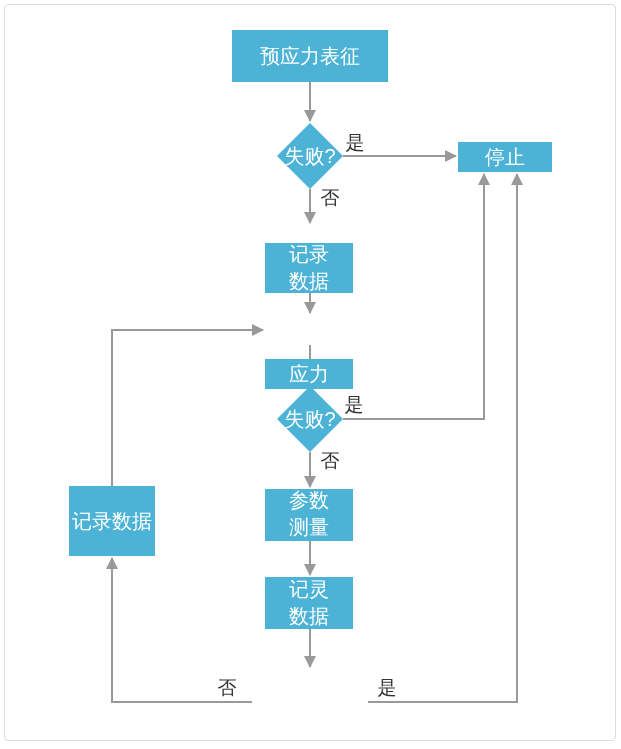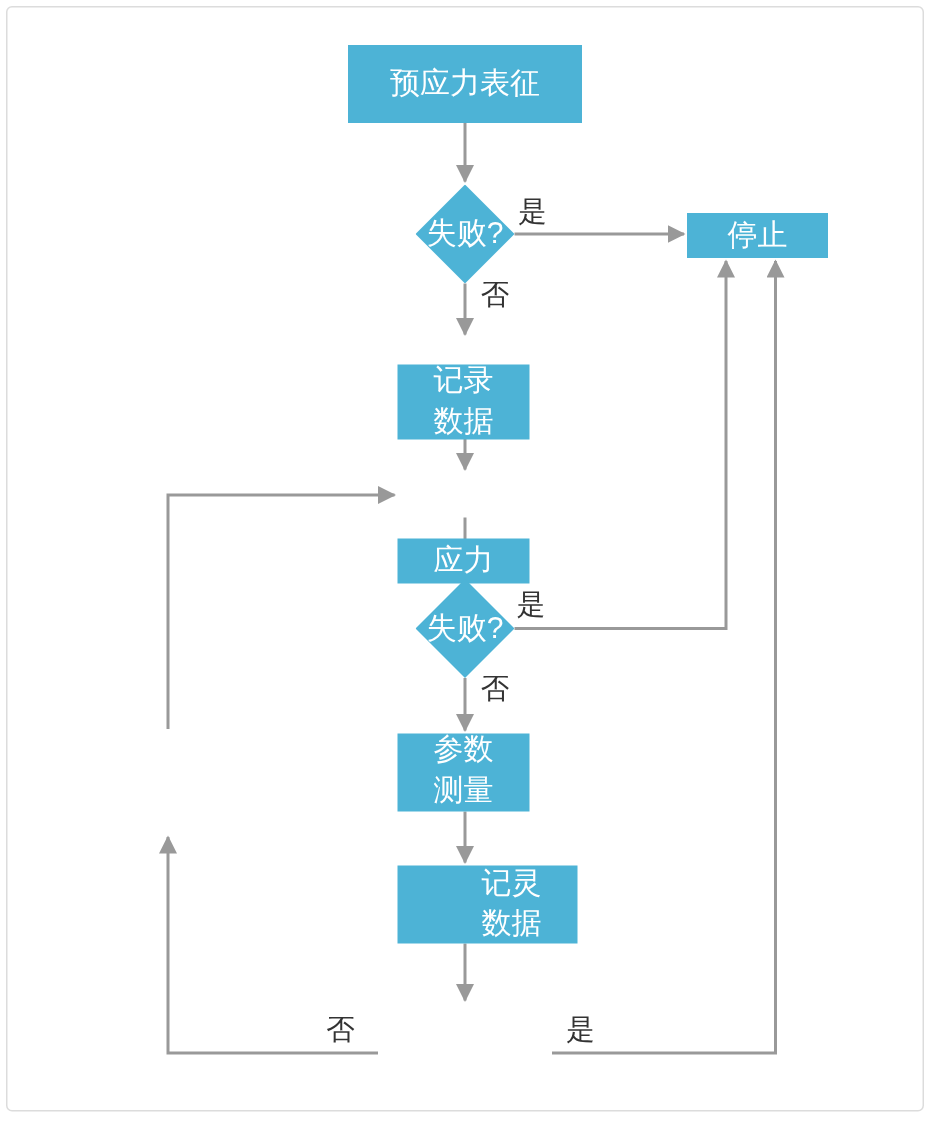--- a/index.html
+++ b/index.html
@@ -116,25 +116,28 @@
 
   <div class="node rect-node" style="left:265px;top:315px;width:88px;height:30px;margin-top:44px;">
     <div class="node-label">应力</div>
   </div>
 
   <div class="node rect-node" style="left:265px;top:489px;width:88px;height:52px;align-items:flex-end;">
     <div class="node-label">参数
 测量</div>
   </div>
 
-  <div class="node rect-node" style="left:265px;top:577px;width:88px;height:52px;padding-left:32px;">
+  <div class="node rect-node" style="left:265px;top:577px;width:88px;height:52px;">
     <div class="node-label">记灵
 数据</div>
   </div>
 
+  <div class="node rect-node" style="left:69px;top:486px;width:86px;height:70px;">
+    <div class="node-label">记录数据</div>
+  </div>
 
   <div class="node" style="left:277px;top:123px;width:66px;height:66px;">
     <div class="diamond-shape"></div>
     <div class="node-label">失败?</div>
   </div>
 
   <div class="node" style="left:277px;top:386px;width:66px;height:66px;">
     <div class="diamond-shape"></div>
     <div class="node-label">失败?</div>
   </div>

